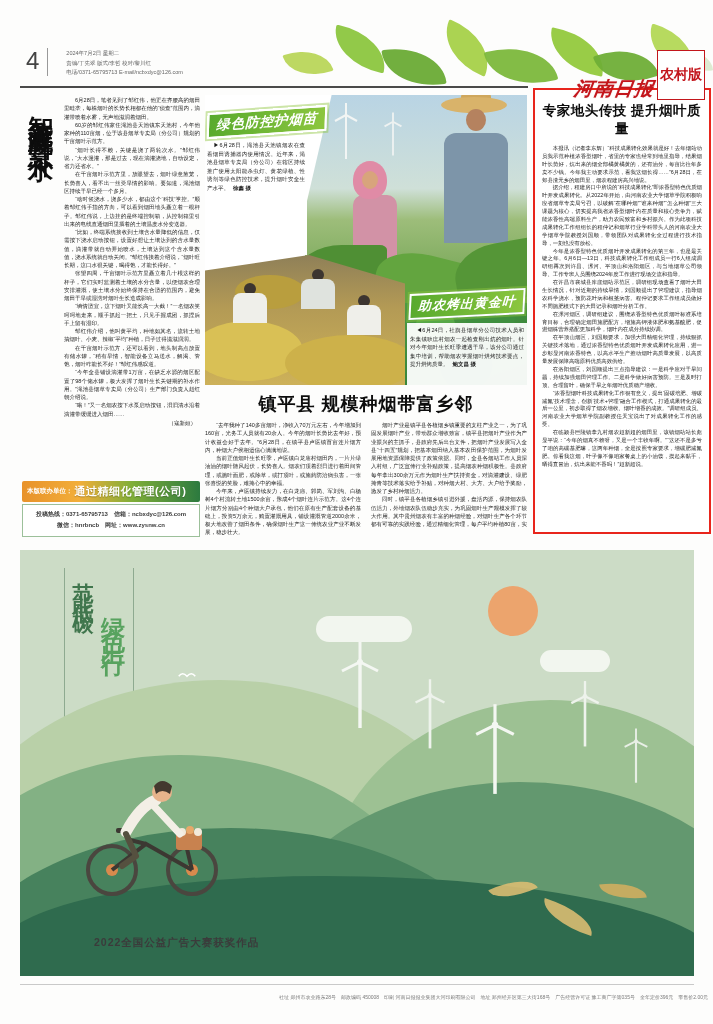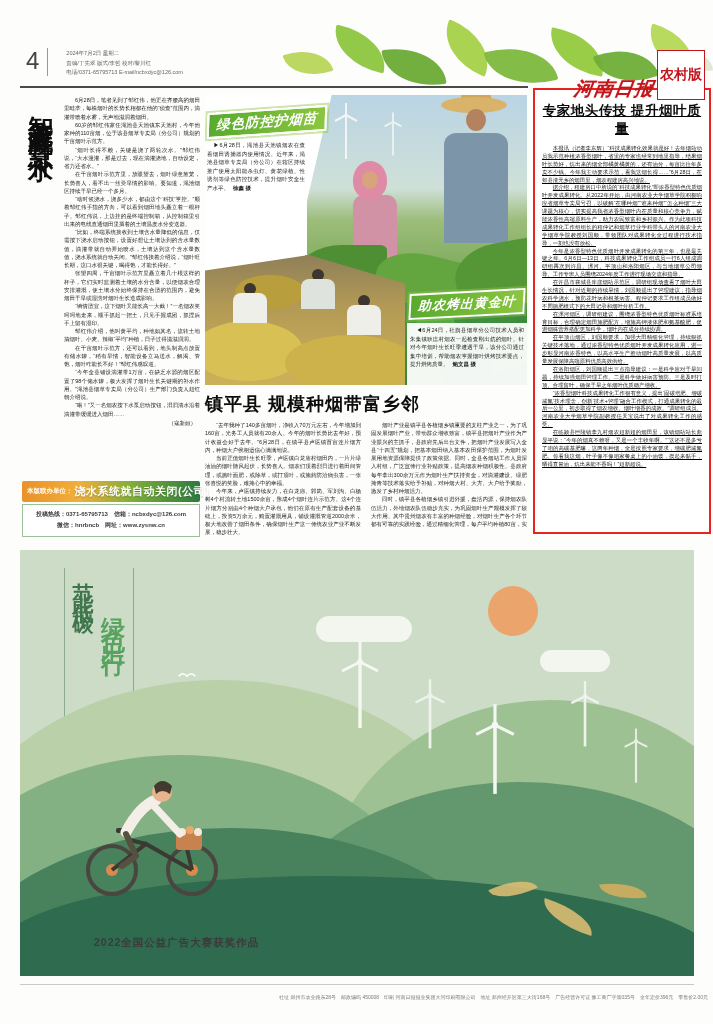--- a/index.html
+++ b/index.html
@@ -58,25 +58,25 @@
   .cap { font-size:5.5px; line-height:1.55; color:#1c1c1c; text-align:justify; text-indent:1.2em; }
   .credit { font-weight:700; margin-left:4px; white-space:nowrap; }
   .photoB { position:absolute; left:0; top:160px; width:200px; height:130px; background:linear-gradient(180deg,#8f8058 0%,#b39a55 40%,#cdb159 100%); clip-path:polygon(0 12%,52% 0,100% 22%,100% 100%,0 100%); }
   .pile { position:absolute; border-radius:50%; background:#d9c055; }
   .worker { position:absolute; }
   .worker .head { width:12px; height:12px; border-radius:50%; background:#3c3530; margin:0 auto; }
   .worker .shirt { width:34px; height:30px; background:#efefea; border-radius:8px 8px 0 0; margin-top:-2px; }
   .photoC { position:absolute; left:200px; top:208px; width:122px; height:82px; background:radial-gradient(circle at 25% 30%, #57a848 0 18%, transparent 19%),radial-gradient(circle at 70% 20%, #3f8f3f 0 22%, transparent 23%),radial-gradient(circle at 50% 75%, #2f7a35 0 30%, transparent 31%),linear-gradient(160deg,#4d9a43,#2e7a36); }
   .glabel.g2 { position:absolute; right:2px; top:196px; z-index:4; font-size:13px; transform:rotate(-3deg) skewX(-6deg); }
   .capC { position:absolute; left:202px; top:228px; width:120px; height:62px; background:rgba(255,255,255,.94); padding:3px 3px; z-index:3; }
-  .mid-title { margin-top:7px; font-size:18px; font-weight:900; color:#0d0d0d; text-align:left; letter-spacing:1px; }
+  .mid-title { margin-top:7px; font-size:18px; font-weight:900; color:#0d0d0d; text-align:center; letter-spacing:1px; }
   .mid-cols { margin-top:5px; height:122px; column-count:2; column-gap:10px; overflow:hidden; }
 
   
-  .col-right { position:absolute; left:533px; top:88px; width:178px; height:446px; border:2.5px solid #e8251c; background:#fff; padding:8px 7px 6px 7px; overflow:hidden;text-decoration:underline; }
+  .col-right { position:absolute; left:533px; top:88px; width:178px; height:446px; border:2.5px solid #e8251c; background:#fff; padding:8px 7px 6px 7px; overflow:hidden; }
   .right-title { font-size:13.5px; font-weight:900; color:#0d0d0d; text-align:center; letter-spacing:.5px; margin:4px 0 7px 0; }
   .col-right .btxt p { font-size:5.4px; line-height:1.46; }
 
   
   .poster { position:absolute; left:20px; top:550px; width:674px; height:426px; background:#ccdcc6; overflow:hidden; }
   .vt-wrap { position:absolute; left:40px; top:12px; height:330px; display:flex; }
   .vline { width:1px; background:rgba(80,120,90,.5); height:300px; margin:6px 4px 0 4px; }
   .vt1 { writing-mode:vertical-rl; text-orientation:upright; font-size:21px; font-weight:700; color:#40764d; letter-spacing:10px; margin-top:4px; }
   .vt2 { writing-mode:vertical-rl; text-orientation:upright; font-size:24px; font-weight:700; color:#58a35f; letter-spacing:12px; margin-top:36px; }
   .sun { position:absolute; left:468px; top:36px; width:50px; height:50px; border-radius:50%; background:#eca46d; }
@@ -140,21 +140,21 @@
       <p>在千亩烟叶示范方，还可以看到，地头制高点放置有储水罐，“稍有旱情，智能设备立马送水，解渴、管饱，烟叶咋能长不好！”邹红伟感叹道。</p>
       <p>“今年全县铺设滴灌带1万亩，在缺乏水源的烟区配置了98个储水罐，极大发挥了烟叶生长关键期的补水作用。”渑池县烟草专卖局（分公司）生产部门负责人赵红朝介绍说。</p>
       <p>“嗡！”又一名烟农按下水泵启动按钮，汩汩清水沿着滴灌带缓缓进入烟田……</p>
       <div class="byline">（寇新姮）</div>
     </div>
   </section>
 
   <div class="adbox">
     <div class="adbar">
       <span class="ad-prefix">本版联办单位：</span>
-      <span class="ad-org">浇水系统就自动关闭(公司)</span>
+      <span class="ad-org">通过精细化管理(公司)</span>
     </div>
     <div class="adcontact">
       <div>投稿热线：0371-65795713　信箱：ncbxdyc@126.com</div>
       <div>微信：hnrbncb　网址：www.zysnw.cn</div>
     </div>
   </div>
 
   <section class="col-mid">
     <div class="photoblock">
 

